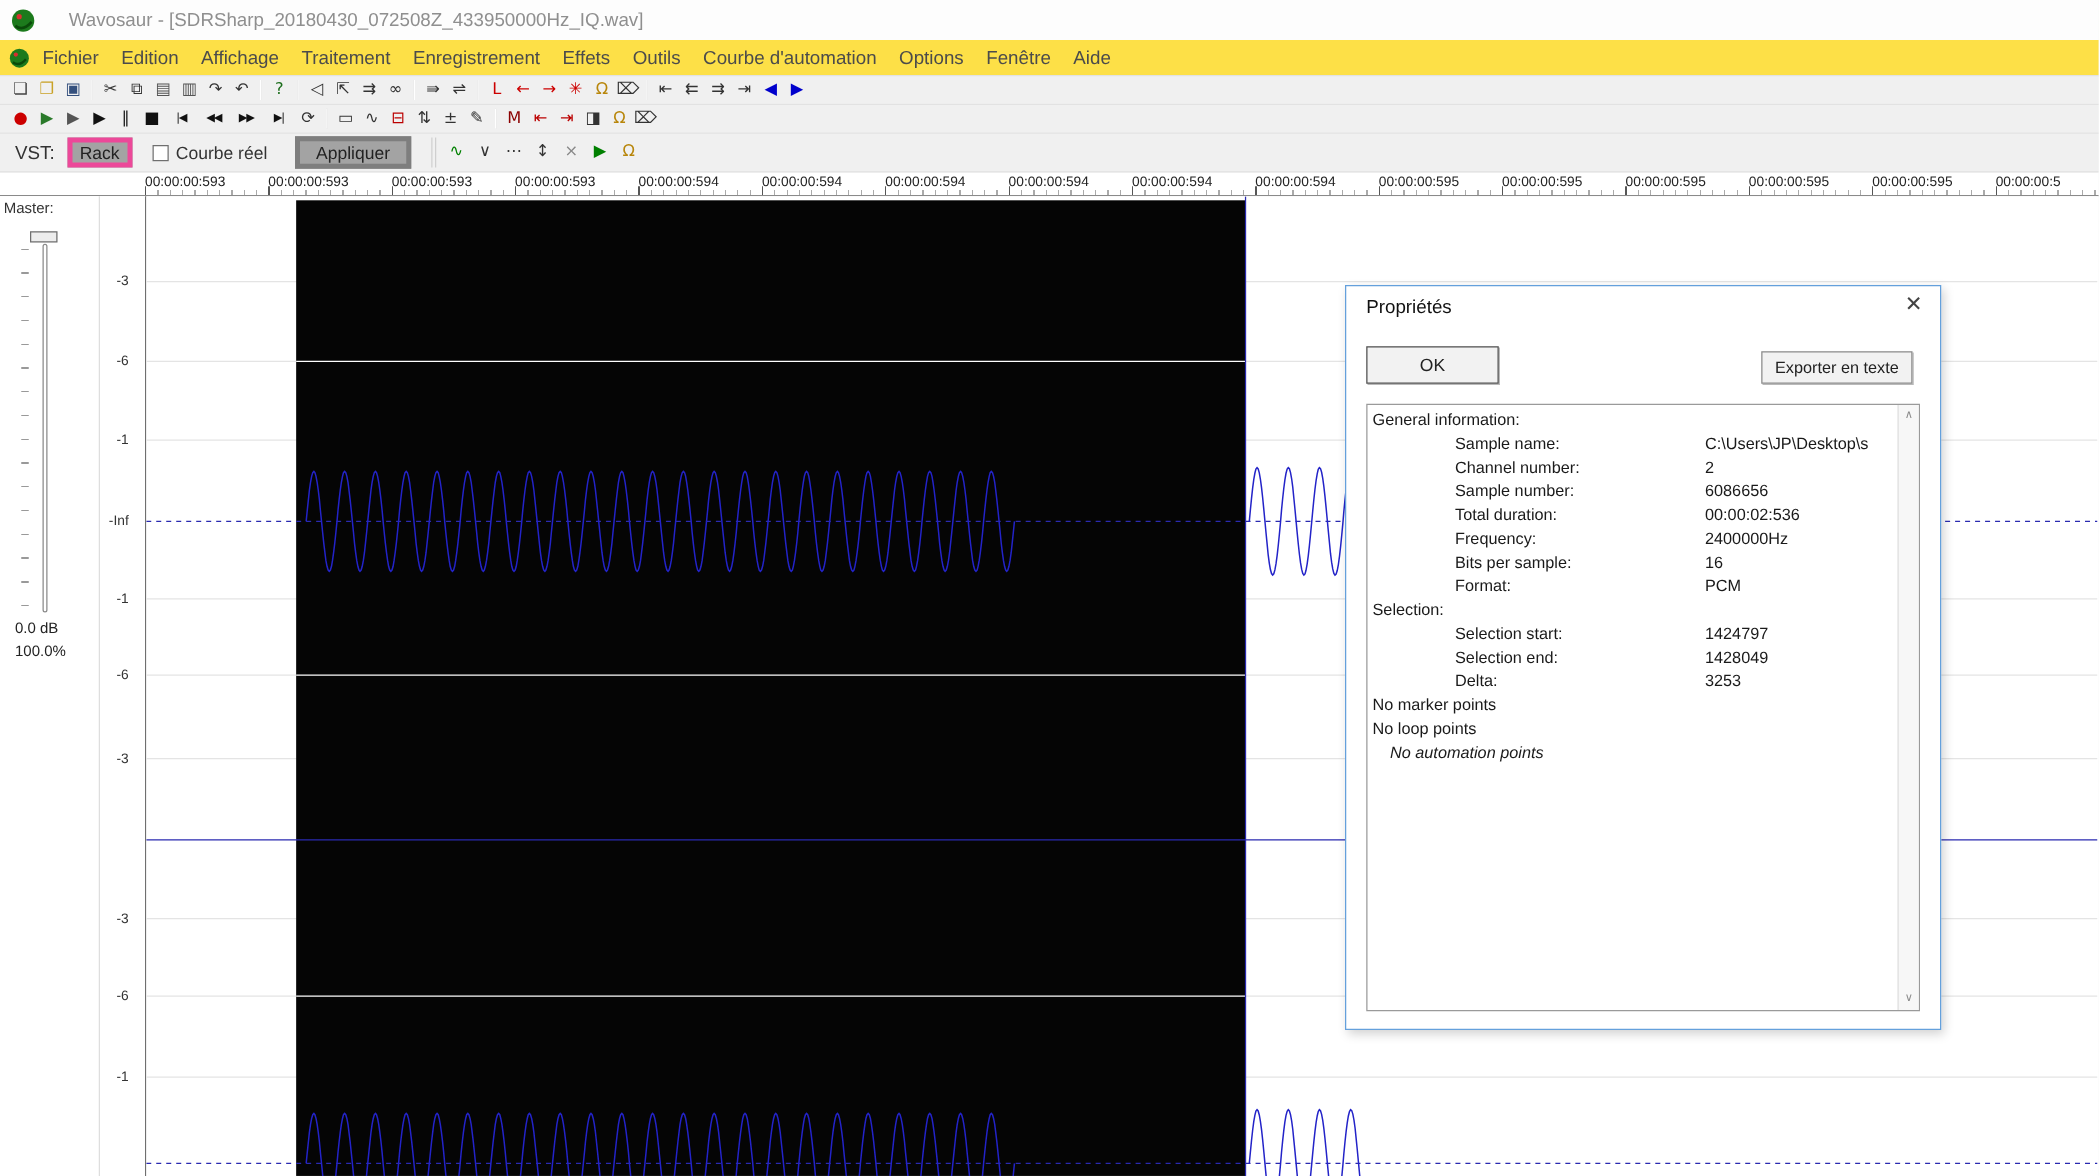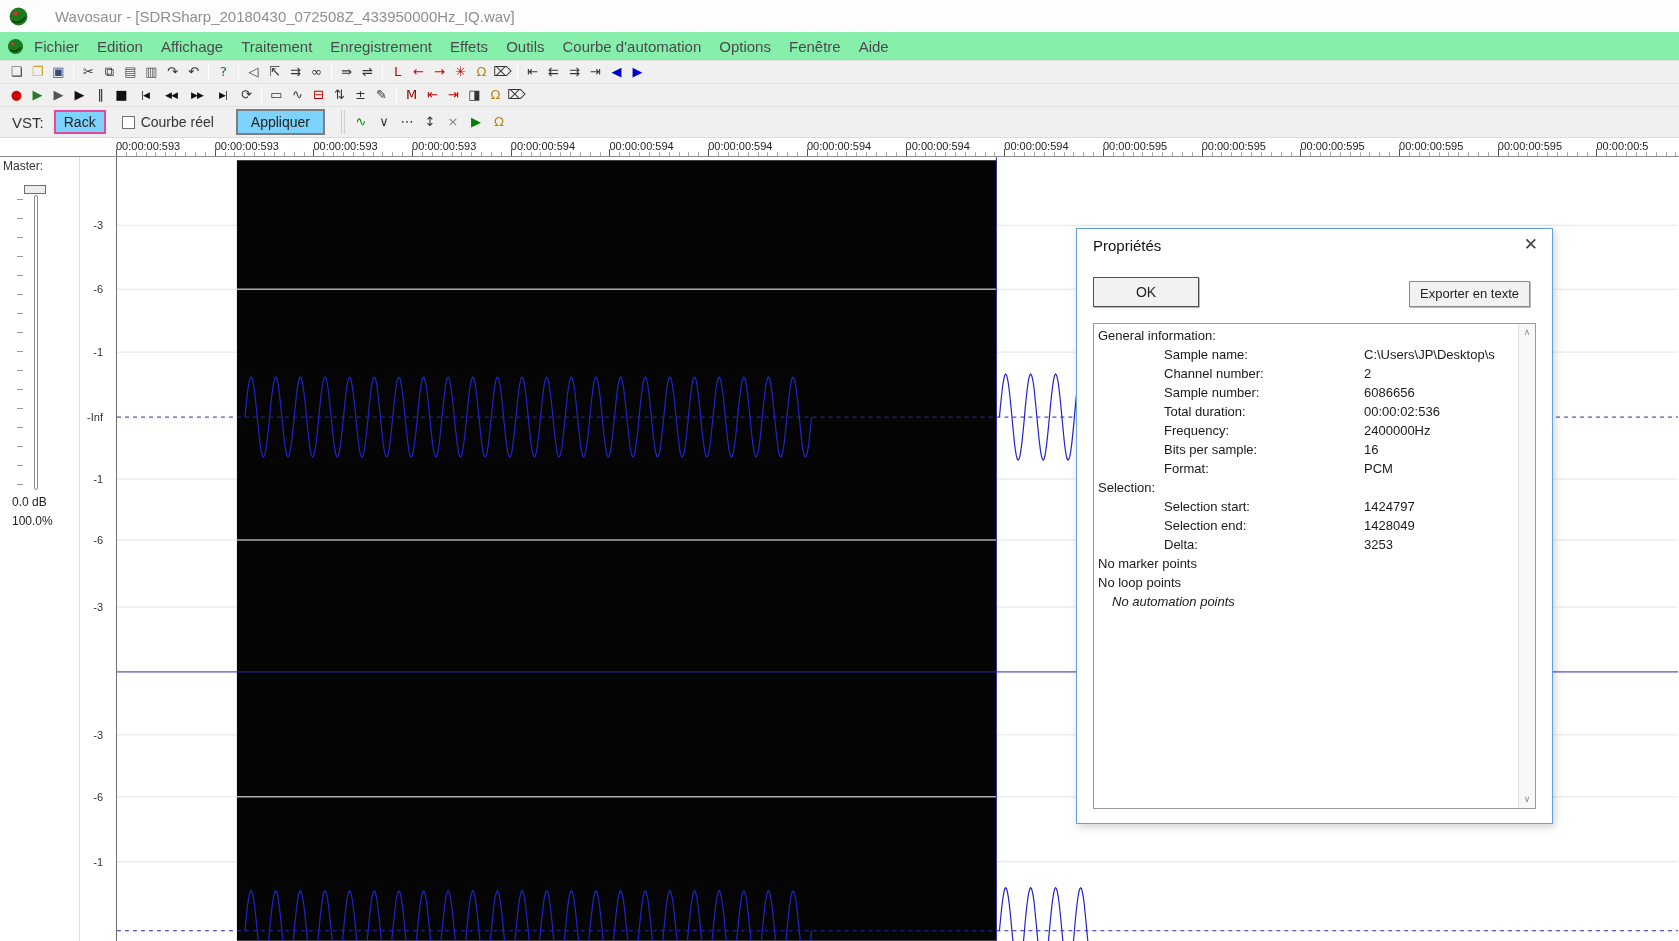--- a/index.html
+++ b/index.html
@@ -5,35 +5,35 @@
   * { box-sizing: border-box; margin: 0; padding: 0; }
   body { background:#d8d8d8; font-family:"Liberation Sans", sans-serif; }
   .app { position:relative; width:1679px; height:941px; background:#fff; overflow:hidden; }
 
   
   .titlebar { height:32px; display:flex; align-items:center; padding-left:8px; background:#fdfdfd; }
   .logo { width:21px; height:21px; display:inline-block; flex:0 0 auto; }
   .wtitle { margin-left:26px; font-size:15px; color:#8f8f8f; white-space:nowrap; }
 
   
-  .menubar { height:28px; display:flex; align-items:center; padding-left:6px; background:#86efac; }
+  .menubar { height:28px; display:flex; align-items:center; padding-left:6px; background:#fde047; }
   .menubar .logo { width:19px; height:19px; }
   .mi { font-size:15px; color:#4b4b4b; padding:0 9px; cursor:default; white-space:nowrap; }
 
   
   .toolbar { height:23px; display:flex; align-items:center; padding-left:6px; background:#f0f0f0; border-top:1px solid #e2e2e2; }
   .tbi { width:21px; height:20px; line-height:20px; text-align:center; font-size:13px; cursor:default;
          font-family:"DejaVu Sans", sans-serif; white-space:nowrap; overflow:hidden; }
   .tbi.wide { width:26px; font-size:9px; letter-spacing:-1px; }
   .sep { width:1px; height:16px; background:#c6c6c6; border-right:1px solid #fff; margin:0 4px; }
 
   
   .vstbar { height:31px; display:flex; align-items:center; padding-left:12px; background:#f0f0f0; border-top:1px solid #e2e2e2; }
   .vstlabel { font-size:15px; color:#333; margin-right:10px; }
-  .wbtn { background:#7dd3fc; border:2px solid #ec4899; font-size:14px; color:#222; text-align:center;
+  .wbtn { background:#a3a3a3; border:4px solid #ec4899; font-size:14px; color:#222; text-align:center;
           font-family:"Liberation Sans", sans-serif; cursor:default; }
   #rack-btn { width:52px; height:24px; }
   .cbwrap { display:flex; align-items:center; margin-left:16px; }
   .cb { width:13px; height:13px; background:#fff; border:1px solid #6f6f6f; display:inline-block; }
   .cblabel { font-size:14px; color:#333; margin-left:6px; }
   #apply-btn { margin-left:22px; height:26px; padding:0 13px; border-color:#7e7e7e; }
   #vst-icons { display:flex; align-items:center; gap:7px; margin-left:16px; padding:2px 8px; border-left:4px double #cfcfcf; }
   #vst-icons .tbi { width:16px; }
 
   

